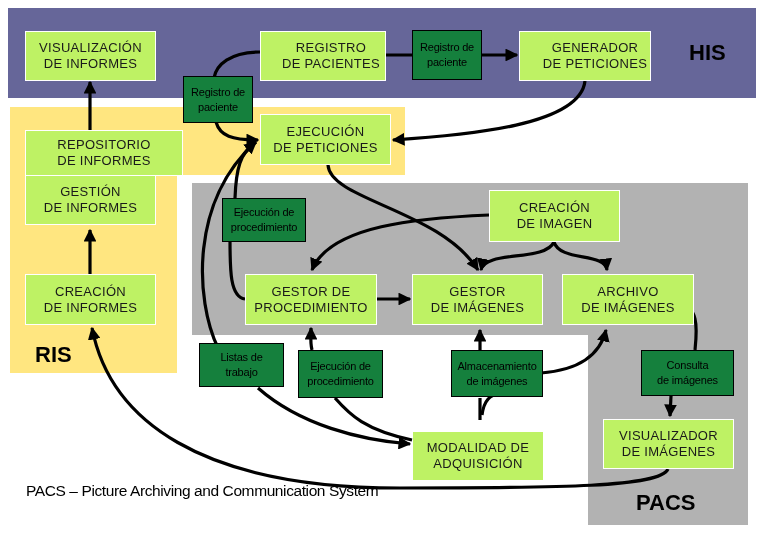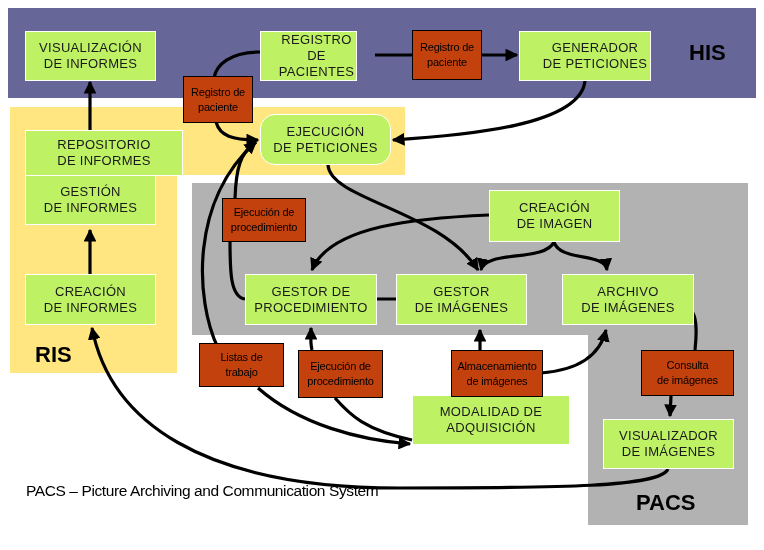--- a/index.html
+++ b/index.html
@@ -9,21 +9,21 @@
   #his-region { left: 8px; top: 8px; width: 748px; height: 90px; background: #666699; }
   #ris-region-top { left: 10px; top: 107px; width: 395px; height: 68px; background: #FFE680; }
   #ris-region-bottom { left: 10px; top: 175px; width: 167px; height: 198px; background: #FFE680; }
   #pacs-region-top { left: 192px; top: 183px; width: 556px; height: 152px; background: #B2B2B2; }
   #pacs-region-bottom { left: 588px; top: 335px; width: 160px; height: 190px; background: #B2B2B2; }
 
   .node { position: absolute; background: #bef264; border: 1px solid #ffffff; box-sizing: border-box;
           display: flex; align-items: center; justify-content: center; text-align: center;
           font-size: 13px; line-height: 16px; color: #1a1a1a; letter-spacing: 0.3px; white-space: pre-line; }
   .node.noborder { border: none; }
-  .label { position: absolute; background: #c2410c; border: 1px solid #000000; box-sizing: border-box;
+  .label { position: absolute; background: #15803d; border: 1px solid #000000; box-sizing: border-box;
            display: flex; align-items: center; justify-content: center; text-align: center;
            font-size: 11px; line-height: 15px; color: #000; white-space: pre-line; letter-spacing: -0.2px; }
   .sys { position: absolute; font-weight: bold; font-size: 22px; color: #000; }
   .legend { position: absolute; left: 26px; top: 480px; font-size: 15.5px; line-height: 21.5px; color: #000; letter-spacing: -0.4px; }
   #arrows { position: absolute; left: 0; top: 0; }
 </style>
 </head>
 <body>
 
 <div class="region" id="his-region"></div>
@@ -80,43 +80,43 @@
 
     <path d="M675,300 C700,305 697,330 695,350"></path>
     <path d="M671,396 L670,416" marker-end="url(#ah)"></path>
 
     <path d="M668,469 C660,487 560,488 400,488 C200,488 110,420 92,328" marker-end="url(#ah)"></path>
   </g>
 </svg>
 
 <div class="node" style="left:25px;top:31px;width:131px;height:50px;">VISUALIZACIÓN
 DE INFORMES</div>
-<div class="node" style="left:260px;top:31px;width:97px;height:50px;padding-left:16px;">REGISTRO
+<div class="node" style="left:260px;top:31px;width:126px;height:50px;padding-left:16px;">REGISTRO
 DE PACIENTES</div>
 <div class="node" style="left:519px;top:31px;width:132px;height:50px;padding-left:20px;">GENERADOR
 DE PETICIONES</div>
 
 <div class="node" style="left:25px;top:130px;width:158px;height:46px;">REPOSITORIO
 DE INFORMES</div>
 <div class="node" style="left:25px;top:175px;width:131px;height:50px;">GESTIÓN
 DE INFORMES</div>
-<div class="node" style="left:260px;top:114px;width:131px;height:51px;border-radius:15px;">EJECUCIÓN
+<div class="node" style="left:260px;top:114px;width:131px;height:51px;">EJECUCIÓN
 DE PETICIONES</div>
 <div class="node" style="left:25px;top:274px;width:131px;height:51px;">CREACIÓN
 DE INFORMES</div>
 
 <div class="node" style="left:489px;top:190px;width:131px;height:52px;">CREACIÓN
 DE IMAGEN</div>
 <div class="node" style="left:245px;top:274px;width:132px;height:51px;">GESTOR DE
 PROCEDIMIENTO</div>
-<div class="node" style="left:396px;top:274px;width:131px;height:51px;">GESTOR
+<div class="node" style="left:412px;top:274px;width:131px;height:51px;">GESTOR
 DE IMÁGENES</div>
 <div class="node" style="left:542px;top:274px;width:132px;height:51px;margin-left:20px;">ARCHIVO
 DE IMÁGENES</div>
-<div class="node noborder" style="left:413px;top:396px;width:156px;height:48px;">MODALIDAD DE
+<div class="node noborder" style="left:413px;top:432px;width:130px;height:48px;">MODALIDAD DE
 ADQUISICIÓN</div>
 <div class="node" style="left:603px;top:419px;width:131px;height:50px;">VISUALIZADOR
 DE IMÁGENES</div>
 
 <div class="label" style="left:412px;top:30px;width:70px;height:50px;">Registro de
 paciente</div>
 <div class="label" style="left:183px;top:76px;width:70px;height:47px;">Registro de
 paciente</div>
 <div class="label" style="left:222px;top:198px;width:84px;height:44px;">Ejecución de
 procedimiento</div>

